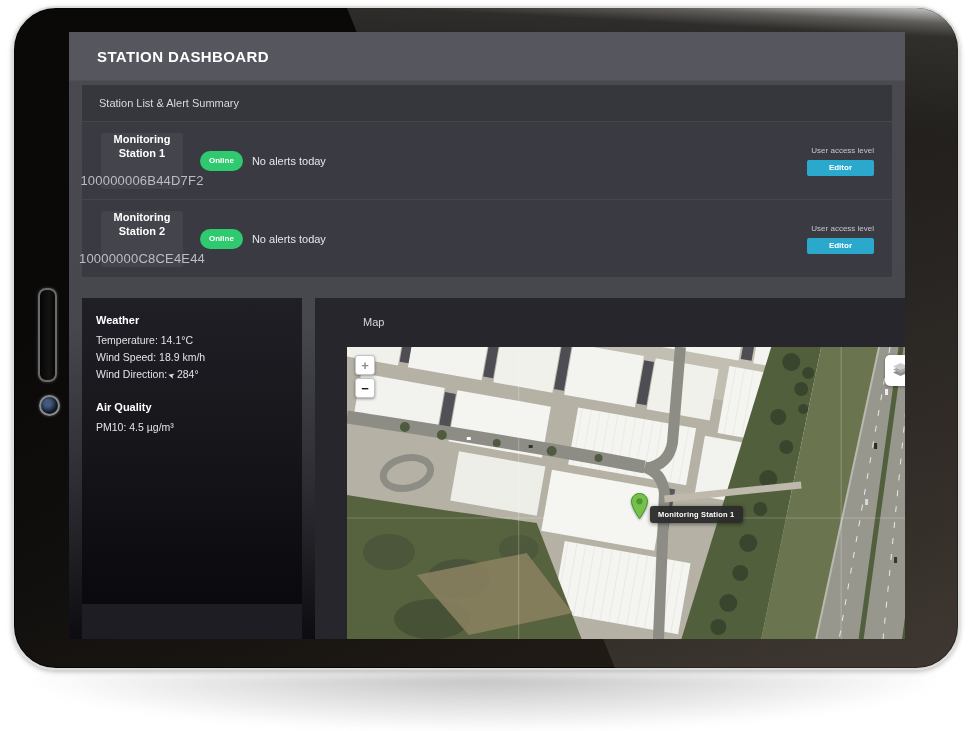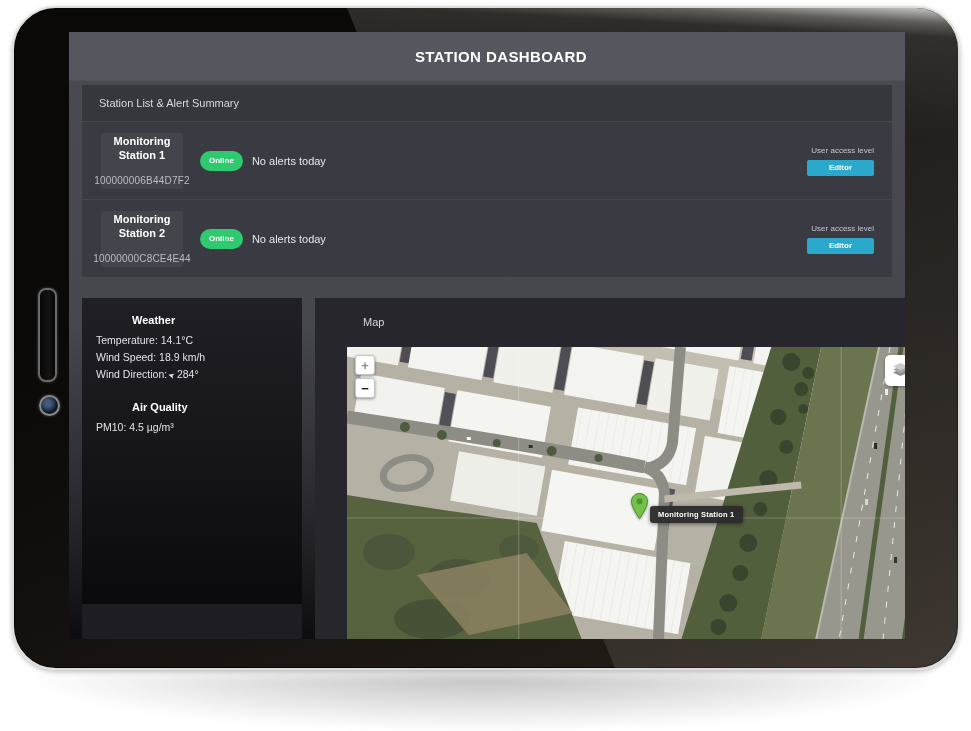--- a/index.html
+++ b/index.html
@@ -20,49 +20,49 @@
   .volume{position:absolute;z-index:3;left:24px;top:280px;width:15px;height:90px;border-radius:8px;
     background:linear-gradient(90deg,#050505,#141414 60%,#060606);
     border:2px solid #6b6b6b;box-shadow:0 0 3px rgba(255,255,255,.25);}
   .camera{position:absolute;z-index:3;left:25px;top:387px;width:17px;height:17px;border-radius:50%;
     background:radial-gradient(circle at 40% 38%,#43597e 0 22%,#101c2a 60%,#05080c 100%);
     border:2px solid #8b8b8b;box-shadow:0 0 3px rgba(255,255,255,.3);}
   
   .screen{position:absolute;z-index:2;left:55px;top:24px;width:836px;height:607px;overflow:hidden;
     background:linear-gradient(180deg,#56565e 0px,#56565e 48px,#49494f 49px,#47474e 290px,
       #2b2b31 460px,#0d0d11 607px);}
-  .app-header{position:absolute;left:0;top:0;right:0;height:48px;background:#56565e;text-align:center;}
+  .app-header{position:absolute;left:0;top:0;right:0;height:48px;background:#56565e;}
   .app-title{font-size:15px;font-weight:700;letter-spacing:.4px;color:#ffffff;margin:0;
     padding:16px 0 0 28px;}
   .panel{position:absolute;background:#3a3a42;}
   .panel-head{height:36px;line-height:36px;padding-left:17px;font-size:11px;color:#d9d9de;
     background:#36363d;border-bottom:1px solid #45454d;}
   .station-panel{left:13px;top:53px;width:810px;height:192px;}
   .station-row{height:77px;display:flex;align-items:center;position:relative;}
   .station-row + .station-row{border-top:1px solid #45454d;}
   .station-card{margin-left:19px;width:82px;height:56px;background:#44444d;border-radius:3px;
     display:flex;flex-direction:column;align-items:center;justify-content:center;text-align:center;
     cursor:pointer;}
   .station-name{font-size:11px;font-weight:700;color:#ffffff;line-height:1.25;width:70px;}
-  .station-id{font-size:10px;color:#bcbcc4;margin-top:12px;letter-spacing:.2px;}
+  .station-id{font-size:13px;color:#bcbcc4;margin-top:12px;letter-spacing:.2px;}
   .badge{margin-left:17px;background:#2fc96f;color:#fff;font-size:8px;font-weight:700;
     border-radius:10px;padding:6px 9px;line-height:1;}
   .alerts{margin-left:9px;font-size:11px;color:#e6e6ea;}
   .access{margin-left:auto;margin-right:18px;display:flex;flex-direction:column;
     align-items:flex-end;gap:5px;}
   .access-label{font-size:8px;color:#c7c7cd;}
   .editor-btn{background:#2aa9cd;color:#fff;font-size:8px;font-weight:700;border:none;
     border-radius:2px;padding:4px 22px;cursor:pointer;font-family:inherit;line-height:1;}
   
   .dark-head{height:49px;line-height:49px;padding-left:16px;font-size:11px;color:#d6d6db;
     background:#26262c;}
   .weather-panel{left:13px;top:266px;width:220px;height:341px;background:#1d1d23;}
   .weather-body{height:292px;background:linear-gradient(180deg,#1f1f25 0%,#16161b 45%,#0a0a0e 100%);
     padding:14px 0 0 14px;font-size:10.5px;color:#e2e2e8;line-height:17px;}
-  .w-head{font-weight:700;font-size:11px;color:#ffffff;margin-bottom:3px;margin-left:36px;}
+  .w-head{font-weight:700;font-size:11px;color:#ffffff;margin-bottom:3px;}
   .w-head.air{margin-top:15px;}
   .wind-arrow{display:inline-block;transform:rotate(195deg);font-size:8px;margin:0 2px 0 1px;
     color:#e2e2e8;}
   .map-panel{left:246px;top:266px;width:577px;height:341px;background:#26262c;padding-left:32px;}
   .map{position:relative;width:577px;height:292px;overflow:hidden;cursor:grab;background:#b5b1a4;}
   .map svg.scene{position:absolute;inset:0;display:block;}
   .zoom-ctl{position:absolute;left:8px;top:8px;z-index:5;display:flex;flex-direction:column;gap:3px;}
   .zoom-btn{width:20px;height:20px;background:#ffffff;border:1px solid #c4c4c4;border-radius:3px;
     font-size:13px;font-weight:700;display:flex;align-items:center;justify-content:center;
     box-shadow:0 1px 3px rgba(0,0,0,.4);cursor:pointer;font-family:inherit;padding:0;}

